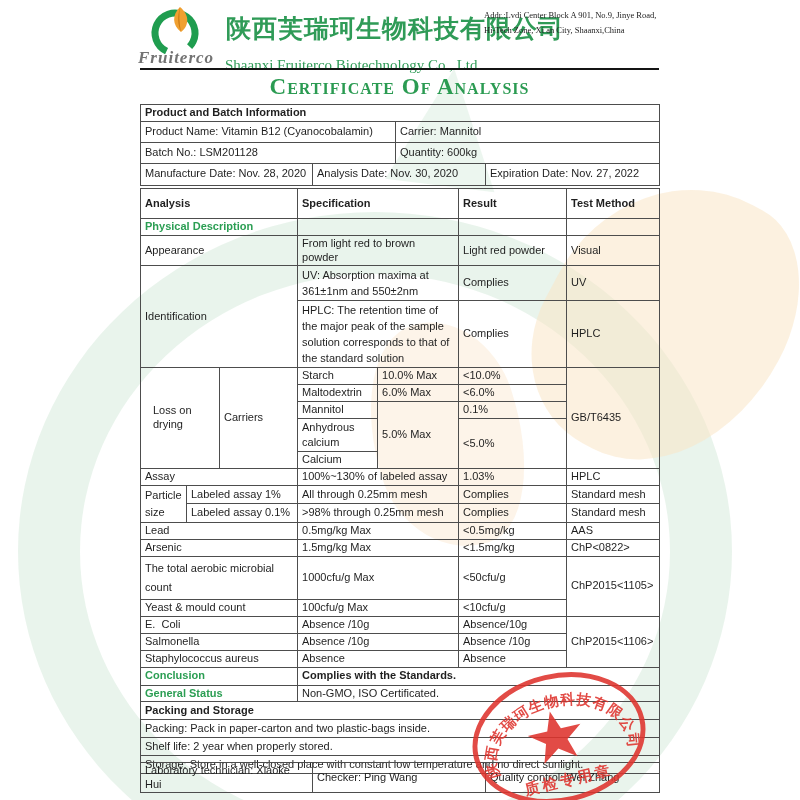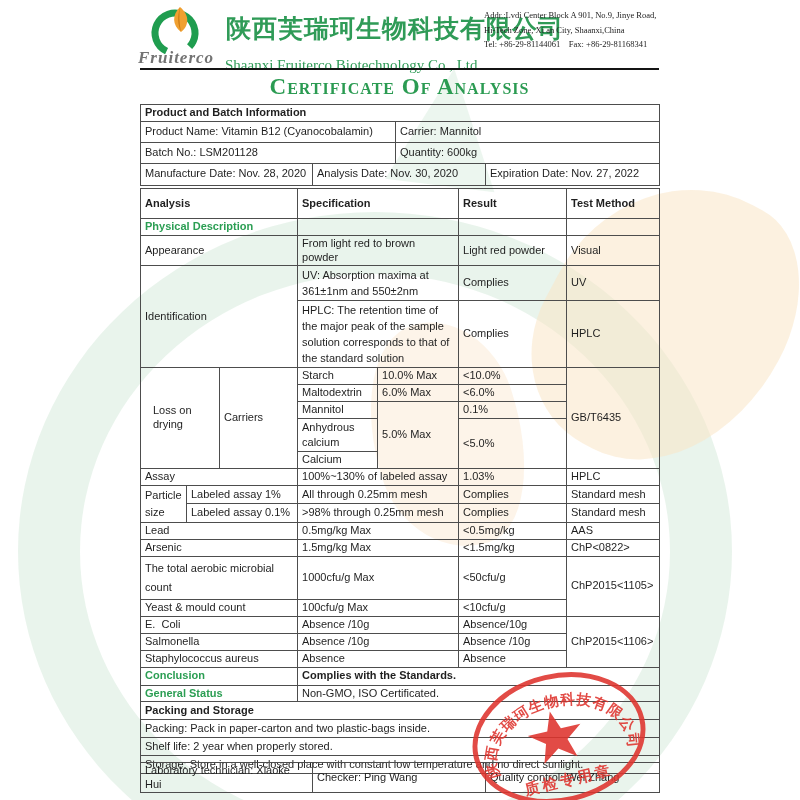--- a/index.html
+++ b/index.html
@@ -76,21 +76,20 @@
       <circle cx="28" cy="28" r="20" fill="none" stroke="#1f9d4f" stroke-width="7" stroke-dasharray="100 26" transform="rotate(-245 28 28)"></circle>
       <path d="M33 2 C 25 10, 25 20, 34 27 C 42 21, 43 10, 33 2 Z" fill="#f0a030"></path>
       <path d="M33 2 C 30 12, 31 20, 34 27 C 32 18, 32 9, 33 2 Z" fill="#cc7a14"></path>
     </svg>
     <div class="logo-script">Fruiterco</div>
     <div class="company-cn">陕西芙瑞珂生物科技有限公司</div>
     <div class="company-en">Shaanxi Fruiterco Biotechnology Co., Ltd.</div>
     <div class="addr-block">
       <div>Addr.:Lvdi Center Block A 901, No.9, Jinye Road,</div>
       <div>Hi-Tech Zone, Xi an City, Shaanxi,China</div>
-      <div>Tel: +86-29-81144061&nbsp;&nbsp;&nbsp;&nbsp;Fax: +86-29-81168341</div>
     </div>
     <div class="header-rule"></div>
 
     <div class="coa-title">Certificate Of Analysis</div>
 
     <table class="product-table">
       <colgroup>
           <col style="width:172px">
           <col style="width:83px">
           <col style="width:90px">

